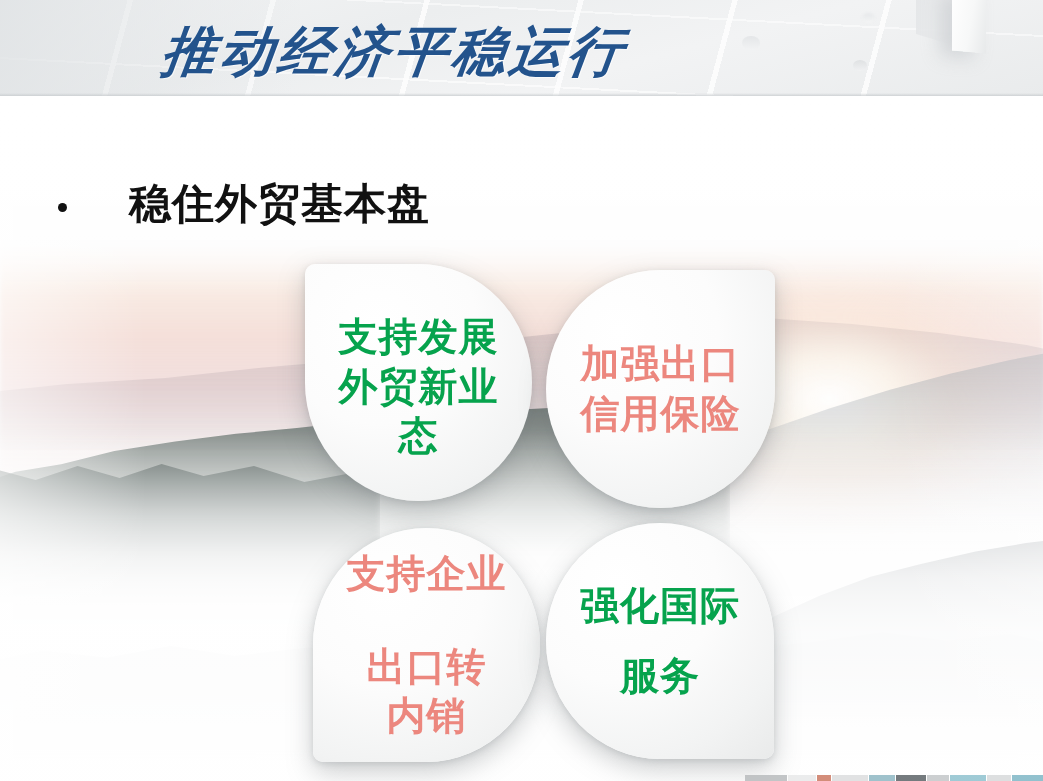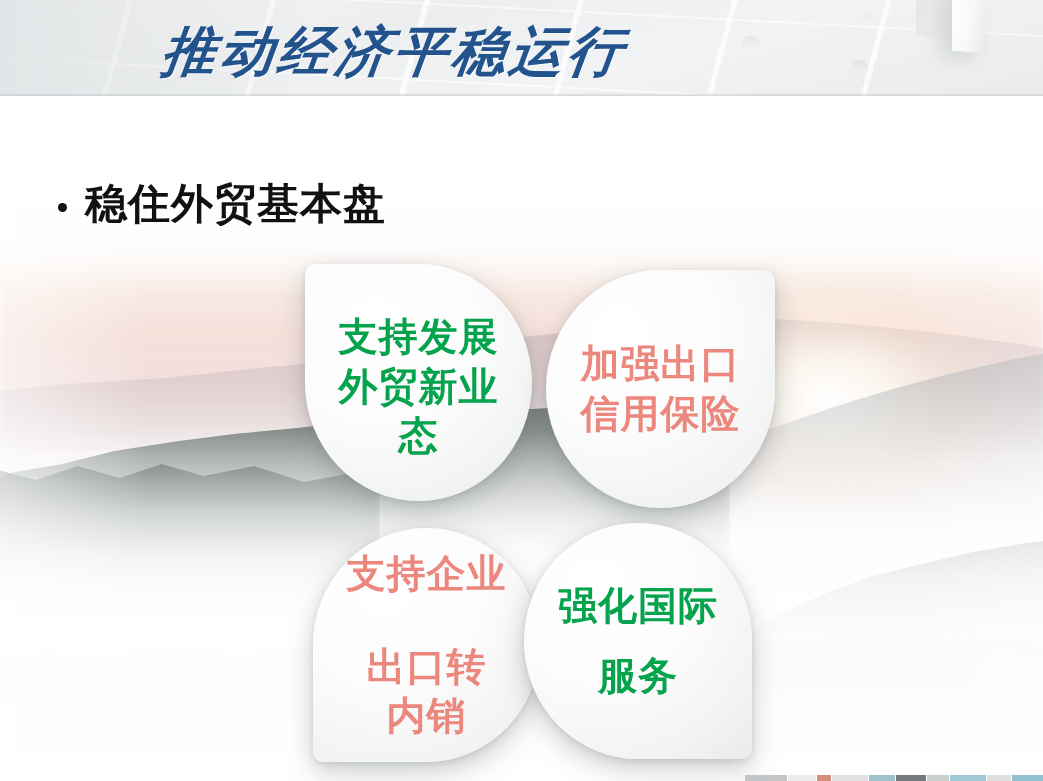--- a/index.html
+++ b/index.html
@@ -290,20 +290,21 @@
     flex: 0 0 auto;
     margin-top: 6px;
   }
   .bullet-text {
     font-family: "Liberation Serif", "DejaVu Serif", serif;
     font-size: 42px;
     font-weight: 700;
     color: #111111;
     letter-spacing: 1px;
     white-space: nowrap;
+    margin-left: 44px;
   }
 
   
   .bubble {
     position: absolute;
     display: flex;
     align-items: center;
     justify-content: center;
     text-align: center;
     background:
@@ -319,21 +320,21 @@
     letter-spacing: 1px;
   }
 
   
   #bubble-tl { left: 305px; top: 264px;  width: 227px; height: 237px;
                border-radius: 10px 50% 50% 50%; }
   #bubble-tr { left: 546px; top: 270px;  width: 229px; height: 238px;
                border-radius: 50% 10px 50% 50%; }
   #bubble-bl { left: 313px; top: 528px;  width: 227px; height: 234px;
                border-radius: 50% 50% 50% 10px; }
-  #bubble-br { left: 524px; top: 523px;  width: 228px; height: 236px;
+  #bubble-br { left: 546px; top: 523px;  width: 228px; height: 236px;
                border-radius: 50% 50% 10px 50%; }
 
   .txt-green  { color: #06a34d; }
   .txt-salmon { color: #ec877e; }
 
   
   .bubble-inner { width: 160px; }
   .bubble-inner.wide { width: 168px; }
 
   

